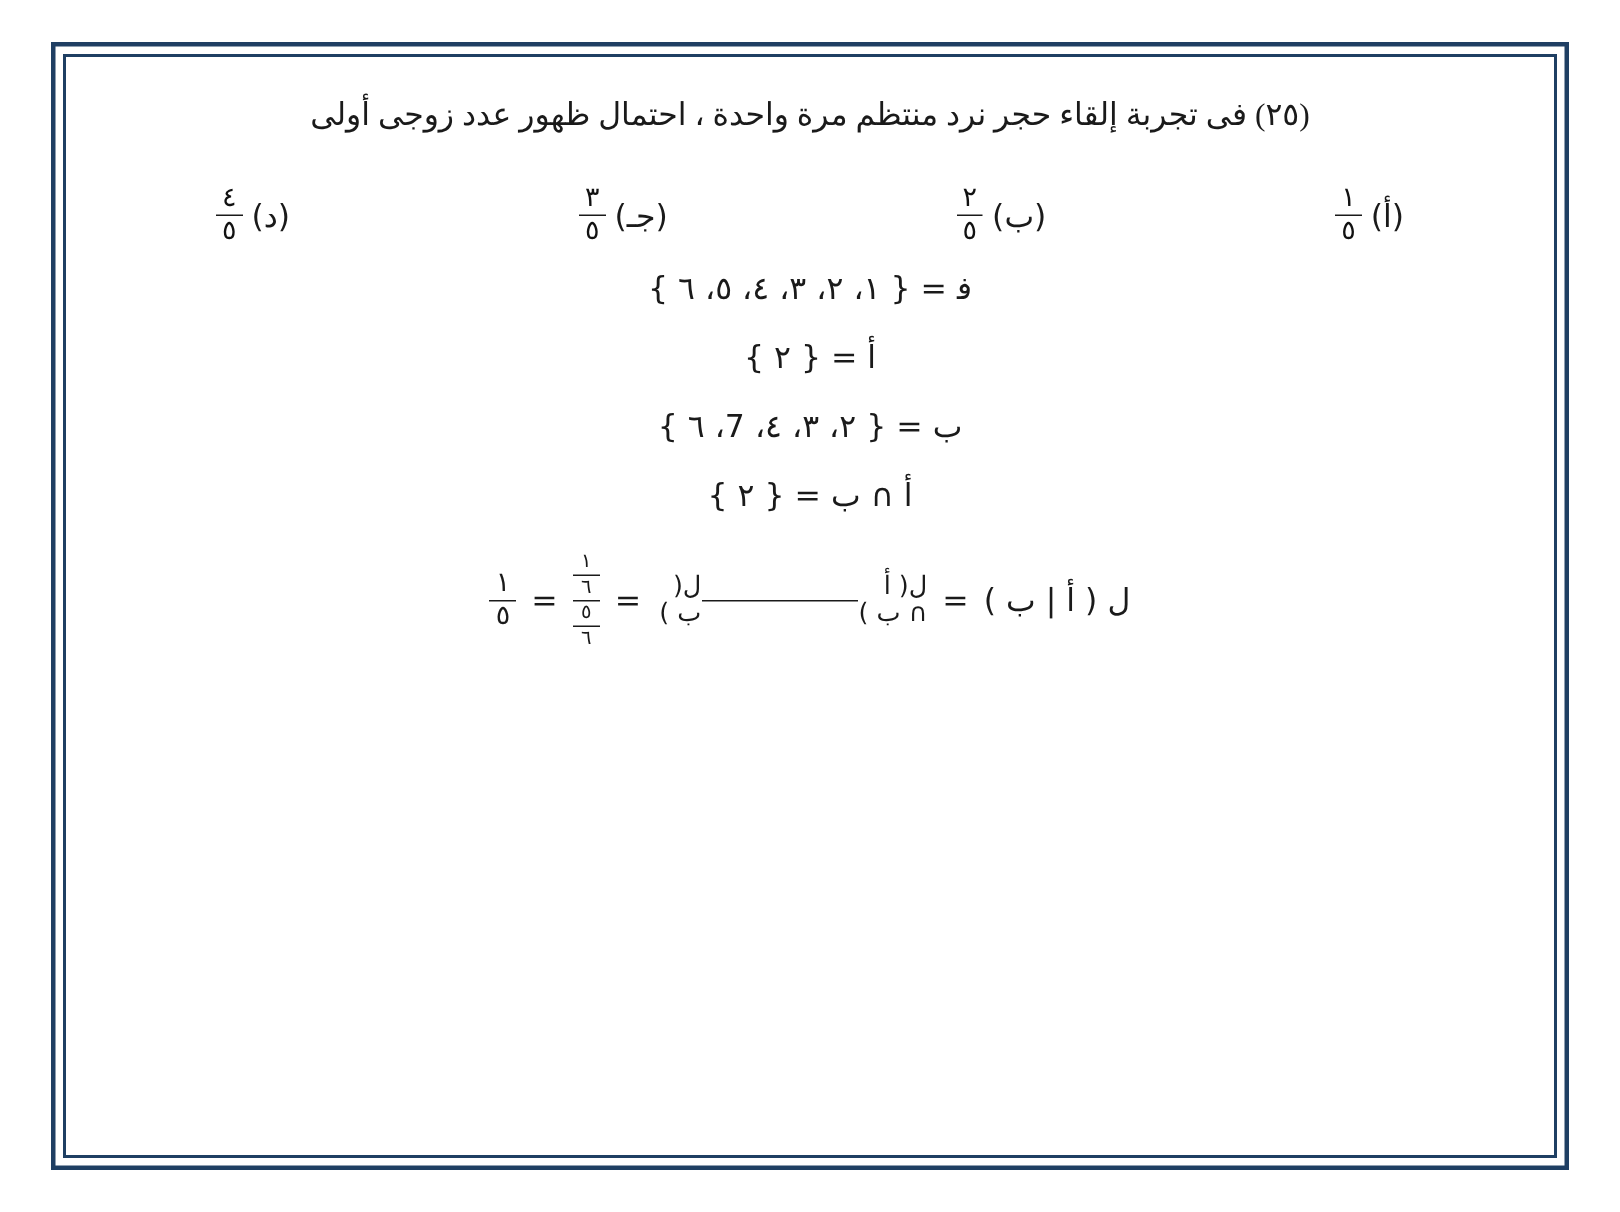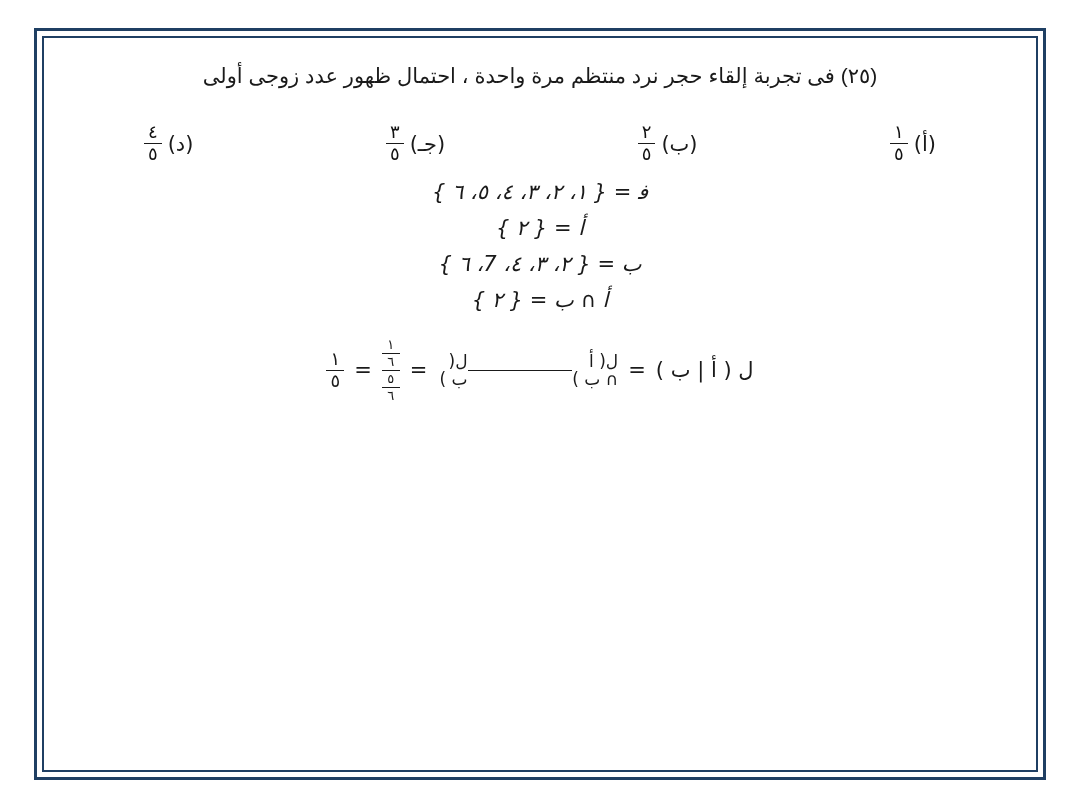--- a/index.html
+++ b/index.html
@@ -51,21 +51,21 @@
     color: #111111;
   }
 
   
   .question {
     direction: rtl;
     text-align: center;
     font-size: 21px;
     line-height: 1.95;
     color: #1a1a1a;
-    font-family: Liberation Sans, sans-serif;
+    font-family: Liberation Serif, serif;
   }
   .q-line-1 { white-space: nowrap; }
   .q-line-2 { white-space: nowrap; }
 
   
   .choices {
     display: flex;
     direction: rtl;
     justify-content: space-between;
     align-items: flex-start;
@@ -111,23 +111,22 @@
     font-size: 21px;
     color: #1a1a1a;
   }
   .math-line {
     margin-top: 16px;
     text-align: center;
     font-size: 21px;
     color: #1a1a1a;
     direction: rtl;
     white-space: nowrap;
-    font-style: italic;
-  }
-  .math-line.tight { margin-top: 12px; }
+  }
+  .math-line.tight { margin-top: 22px; }
 
   
   .final-line {
     margin-top: 26px;
     display: flex;
     direction: rtl;
     justify-content: center;
     align-items: center;
     gap: 10px;
     font-size: 21px;

